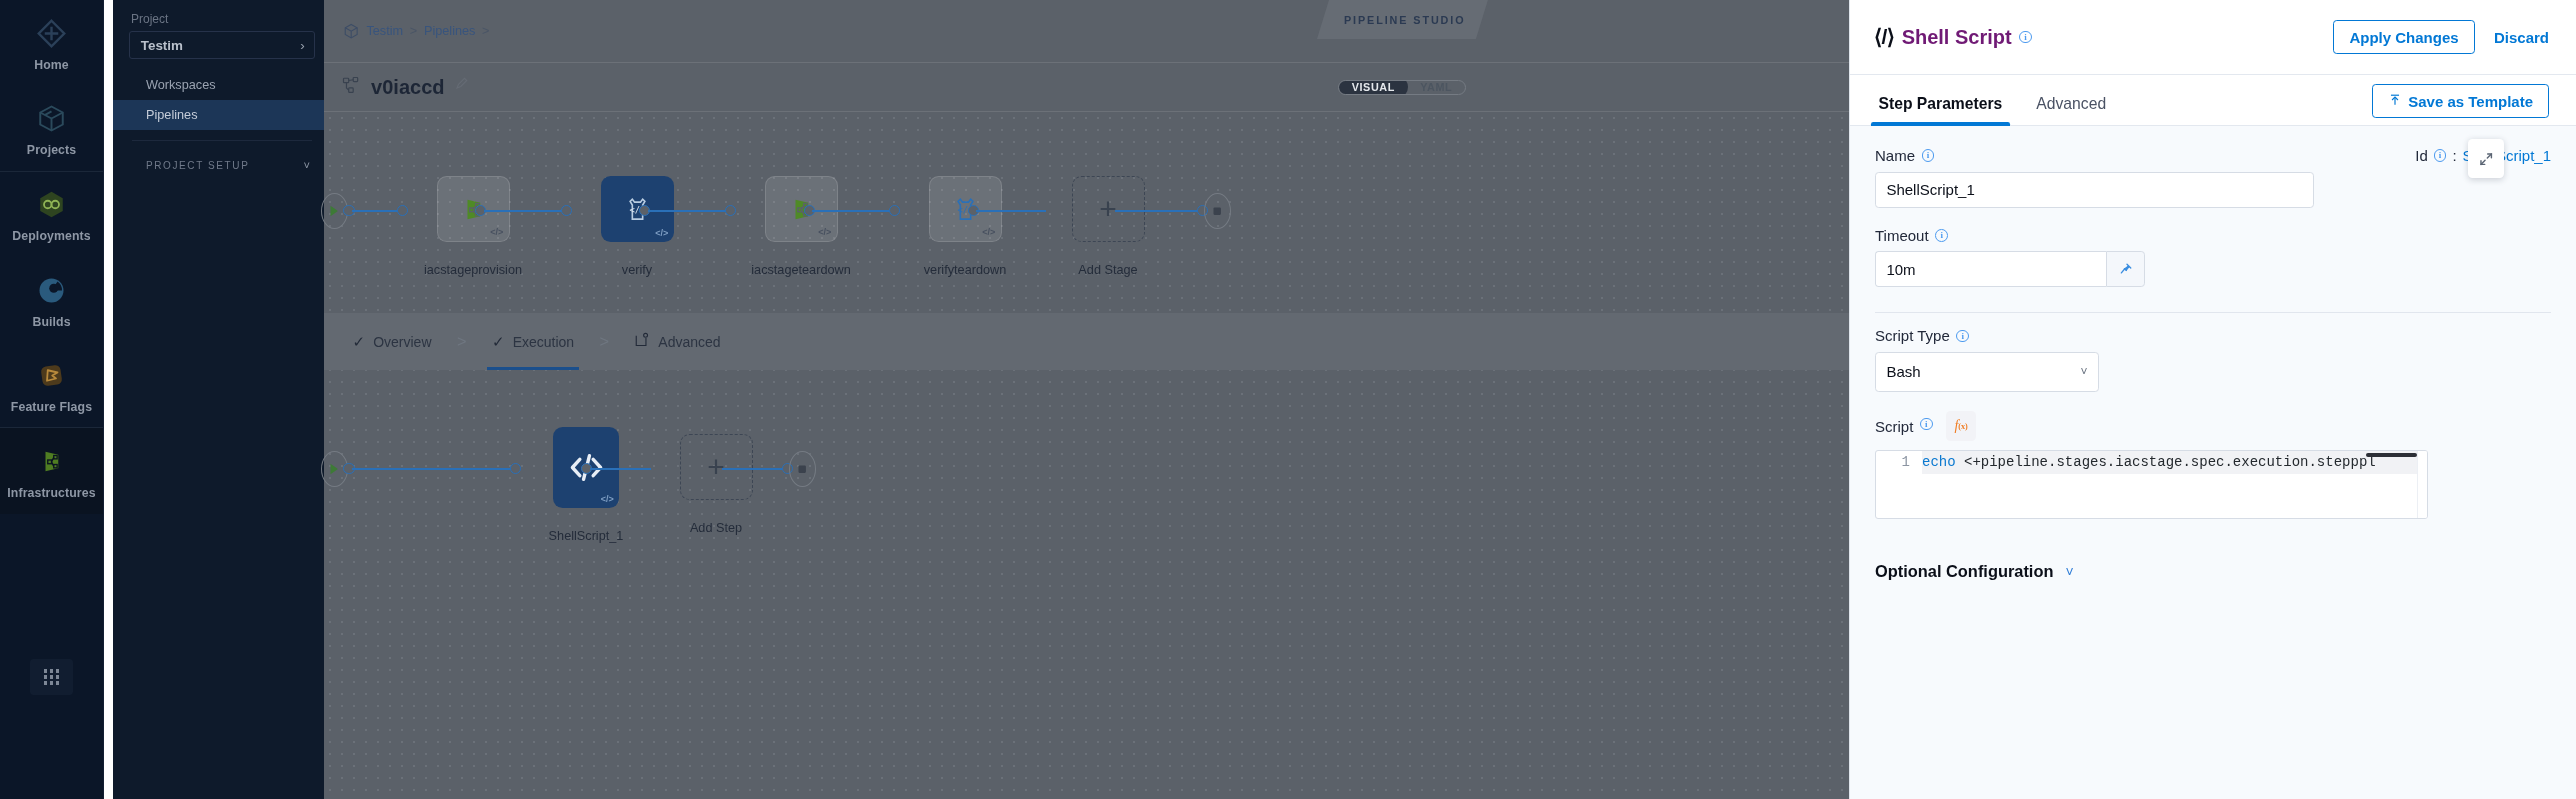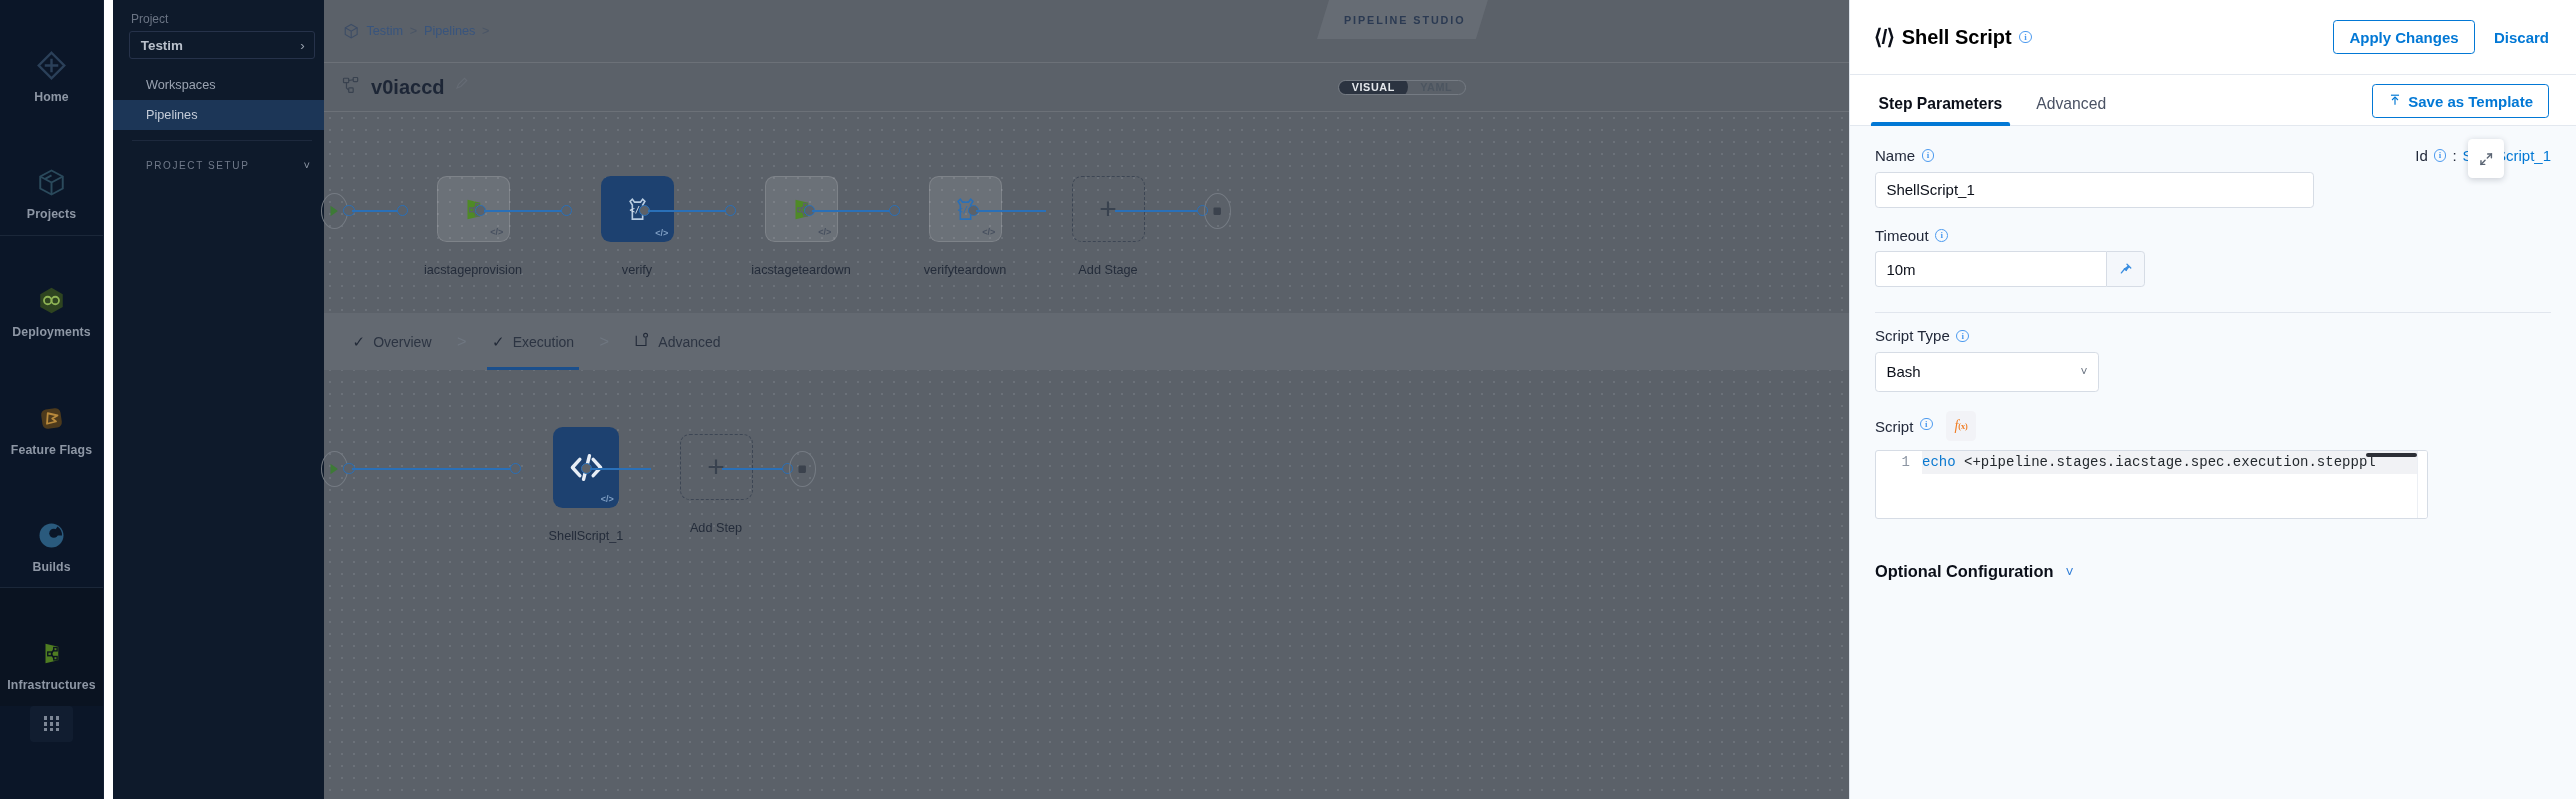--- a/index.html
+++ b/index.html
@@ -15,21 +15,21 @@
   .icon-rail {
     position: absolute; left: 0; top: 0; width: 104px; height: 799px;
     background: #0b1628;
     display: flex; flex-direction: column; align-items: center;
     border-right: 0.7px solid #141f33;
   }
   .rail-group { width: 100%; }
   .rail-group.divided { border-top: 0.7px solid #1b2739; border-bottom: 0.7px solid #1b2739; }
   .rail-item {
     width: 100%; padding: 16.4px 0 13.4px; display: flex; flex-direction: column;
-    align-items: center; gap: 7.5px; cursor: pointer; margin-top: 32px;
+    align-items: center; gap: 7.5px; cursor: pointer;
   }
   .rail-item .glyph { width: 34px; height: 34px; display: flex; align-items: center; justify-content: center; }
   .rail-item .lbl { font-size: 12.3px; color: #8e97a5; letter-spacing: 0.1px; white-space: nowrap; font-weight: 600; }
   .rail-bottom { margin-top: auto; width: 100%; display: flex; justify-content: center; padding-bottom: 104px; }
   .rail-grid-btn {
     width: 43px; height: 36px; border-radius: 3.7px; background: #111d30;
     display: flex; align-items: center; justify-content: center; cursor: pointer;
   }
   .dot9 { display: grid; grid-template-columns: repeat(3, 3.7px); grid-gap: 2.2px; }
   .dot9 i { width: 3.7px; height: 3.7px; background: #7d8796; display: block; }
@@ -150,21 +150,21 @@
     position: absolute; right: 0; top: 0; width: 727px; height: 799px;
     background: #f7fafd; border-left: 0.7px solid #dfe5ec;
     display: flex; flex-direction: column;
   }
   .dr-head {
     height: 75px; background: #fff; display: flex; align-items: center;
     padding: 0 27px 0 24px; border-bottom: 0.7px solid #e3e8ef;
   }
   .dr-title { display: flex; align-items: center; gap: 7.5px; }
   .dr-title .code { font-size: 21px; font-weight: 700; color: #0b0f19; letter-spacing: -0.7px; }
-  .dr-title .txt { font-size: 20px; font-weight: 700; color: #000000; }
+  .dr-title .txt { font-size: 20px; font-weight: 700; color: #701a75; }
   .dr-head .spacer { flex: 1; }
   .btn-outline {
     height: 34px; padding: 0 15px; border: 0.7px solid #0278d5; border-radius: 3.7px;
     background: #fff; color: #0278d5; font-size: 15px; font-weight: 600;
     display: flex; align-items: center; justify-content: center; cursor: pointer;
     font-family: "Liberation Sans", sans-serif;
   }
   .btn-link { color: #0278d5; font-size: 15px; font-weight: 600; margin-left: 19.4px; cursor: pointer; background:none;border:none; font-family:"Liberation Sans",sans-serif; }
 
   .dr-tabs {
@@ -282,35 +282,35 @@
               <circle cx="17" cy="22" r="5"></circle>
                 <circle cx="27" cy="22" r="5"></circle>
               </g>
             </svg>
         </span>
         <span class="lbl">Deployments</span>
       </div>
       <div class="rail-item">
         <span class="glyph">
           <svg width="33" height="33" viewBox="0 0 44 44">
-            <rect x="9" y="9" width="26" height="26" rx="7" fill="#4d3a1c" transform="rotate(-8 22 22)"></rect>
-            <path d="M16 29 L17 15 L30 18 L23 22 L28 26 Z" fill="none" stroke="#b98a3c" stroke-width="2.4" stroke-linejoin="round"></path>
-            </svg>
-        </span>
-        <span class="lbl">Feature Flags</span>
+            <circle cx="22" cy="22" r="16" fill="#2a5a7d"></circle>
+            <circle cx="25" cy="19" r="6" fill="#0b1628"></circle>
+            <path d="M22 22 L36 22 A14 14 0 0 0 30 10 Z" fill="#0b1628"></path>
+            </svg>
+        </span>
+        <span class="lbl">Builds</span>
       </div>
       <div class="rail-item">
         <span class="glyph">
           <svg width="33" height="33" viewBox="0 0 44 44">
-            <circle cx="22" cy="22" r="16" fill="#2a5a7d"></circle>
-            <circle cx="25" cy="19" r="6" fill="#0b1628"></circle>
-            <path d="M22 22 L36 22 A14 14 0 0 0 30 10 Z" fill="#0b1628"></path>
-            </svg>
-        </span>
-        <span class="lbl">Builds</span>
+            <rect x="9" y="9" width="26" height="26" rx="7" fill="#4d3a1c" transform="rotate(-8 22 22)"></rect>
+            <path d="M16 29 L17 15 L30 18 L23 22 L28 26 Z" fill="none" stroke="#b98a3c" stroke-width="2.4" stroke-linejoin="round"></path>
+            </svg>
+        </span>
+        <span class="lbl">Feature Flags</span>
       </div>
     </div>
 
     <div class="rail-group" style="background:#0a1321;">
       <div class="rail-item">
         <span class="glyph">
           <svg width="33" height="33" viewBox="0 0 44 44">
             <path d="M14 9 L31 13 L31 31 L14 35 Z" fill="#4f7d22"></path>
             <g fill="none" stroke="#0a1321" stroke-width="1.8">
               <rect x="17" y="20" width="5" height="5"></rect>

